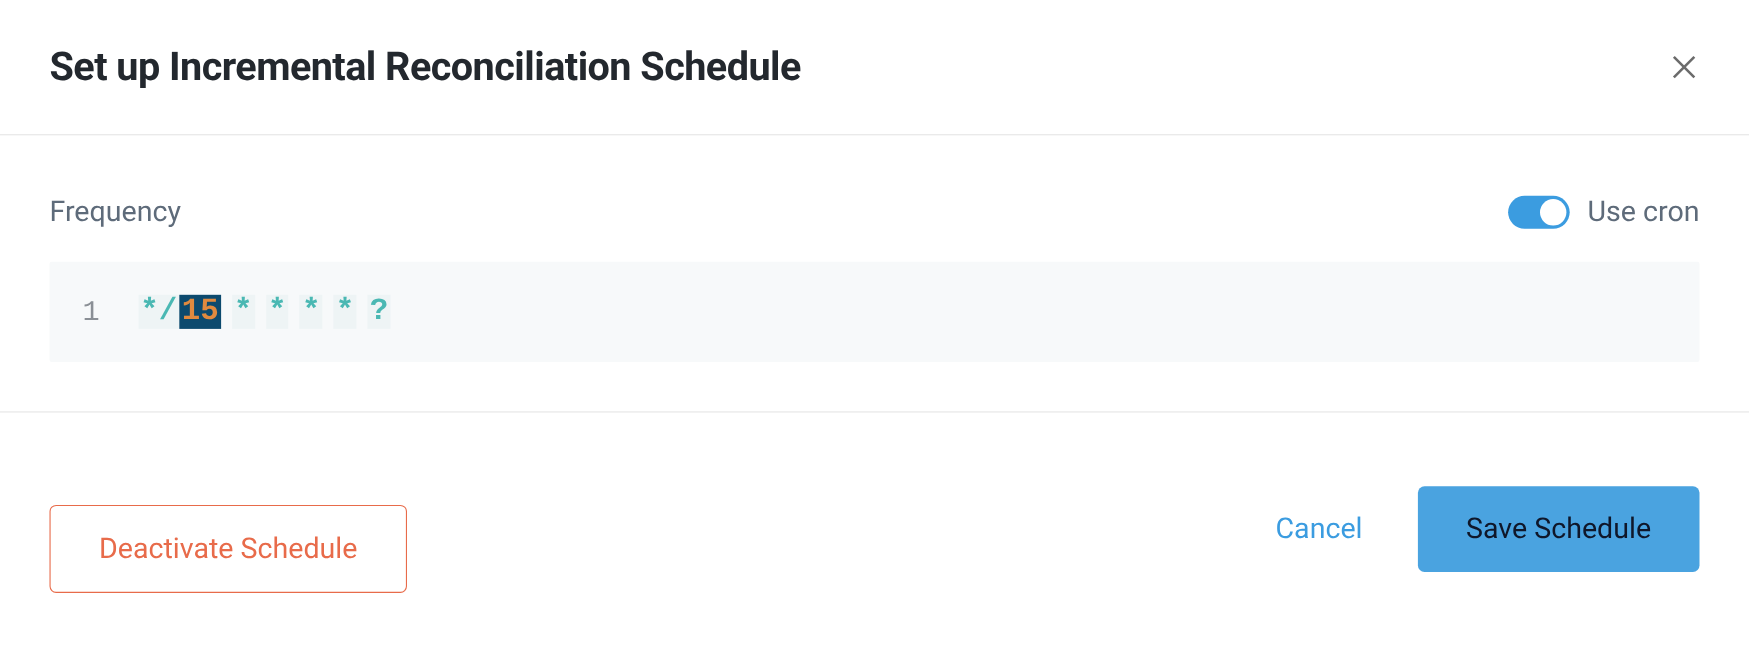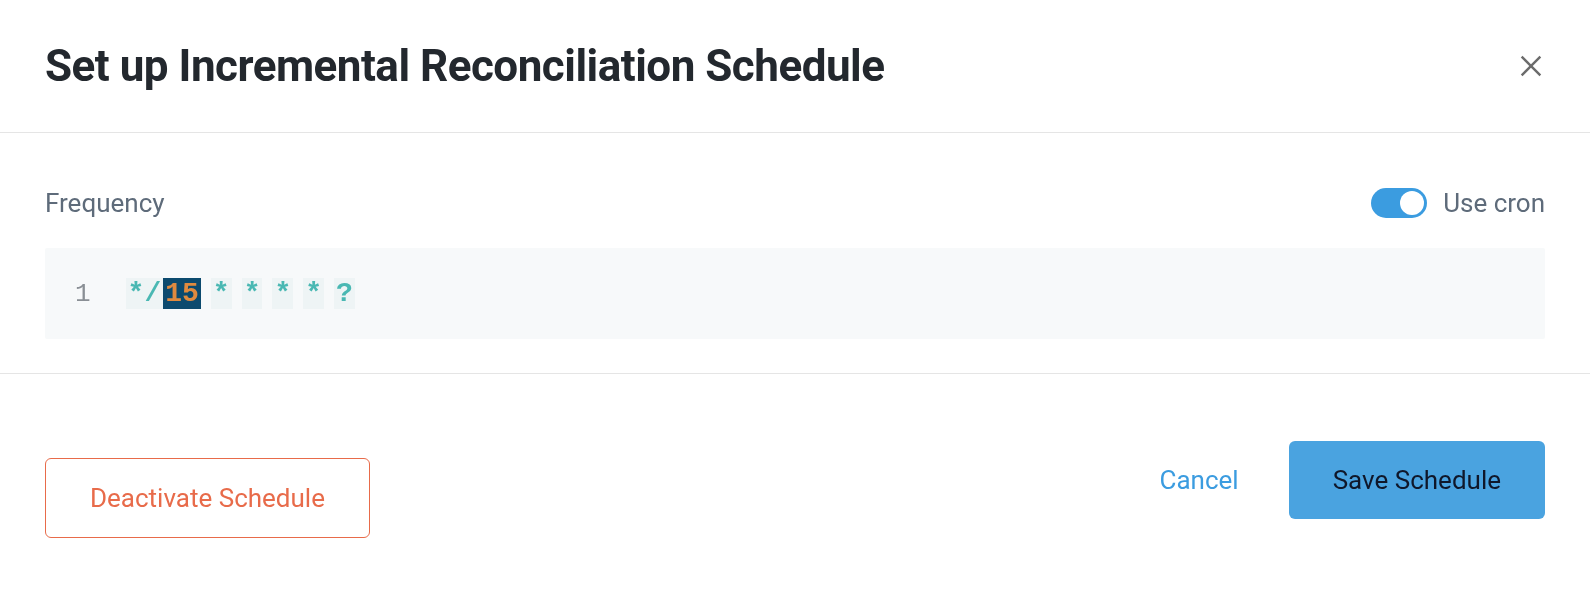--- a/index.html
+++ b/index.html
@@ -15,35 +15,35 @@
       position: relative;
     }
     .modal-header {
       display: flex;
       justify-content: space-between;
       align-items: center;
       padding: 40px 45px 40px 45px;
       border-bottom: 1px solid #e5e5e5;
     }
     .modal-title {
-      font-size: 44px;
+      font-size: 36px;
       font-weight: 700;
       color: #23282e;
       letter-spacing: -0.5px;
     }
     .close-icon {
       width: 28px;
       height: 28px;
       cursor: pointer;
       color: #6b6b6b;
       stroke: currentColor;
       stroke-width: 2;
     }
     .modal-body {
-      padding: 55px 45px 34px 45px;
+      padding: 55px 45px 45px 45px;
       border-bottom: 1px solid #e5e5e5;
     }
     .frequency-row {
       display: flex;
       justify-content: space-between;
       align-items: center;
       margin-bottom: 30px;
     }
     .frequency-label {
       font-size: 26px;

